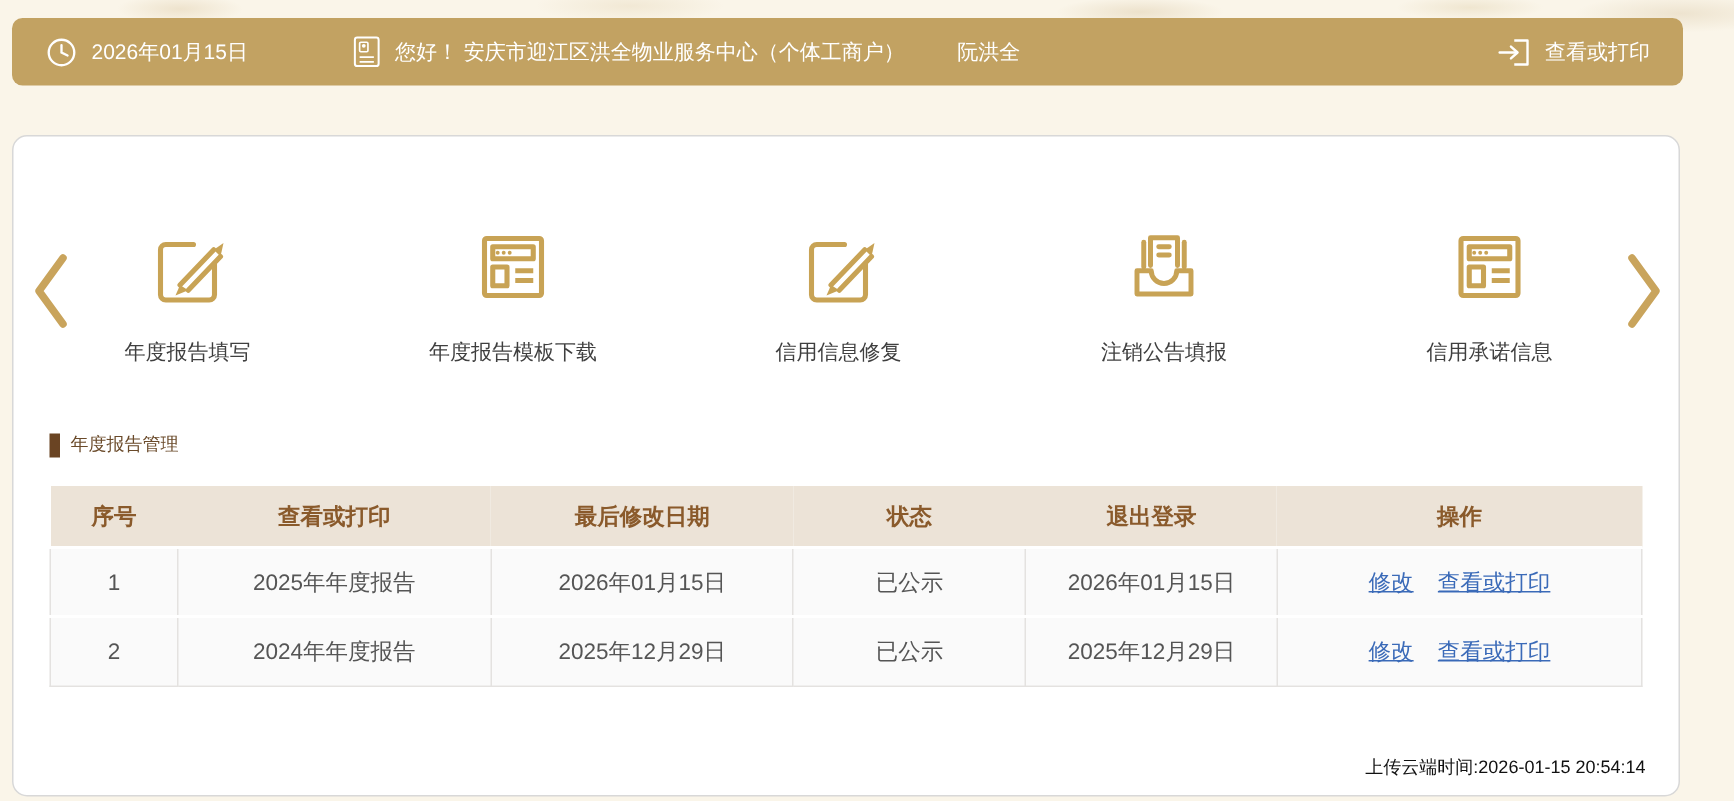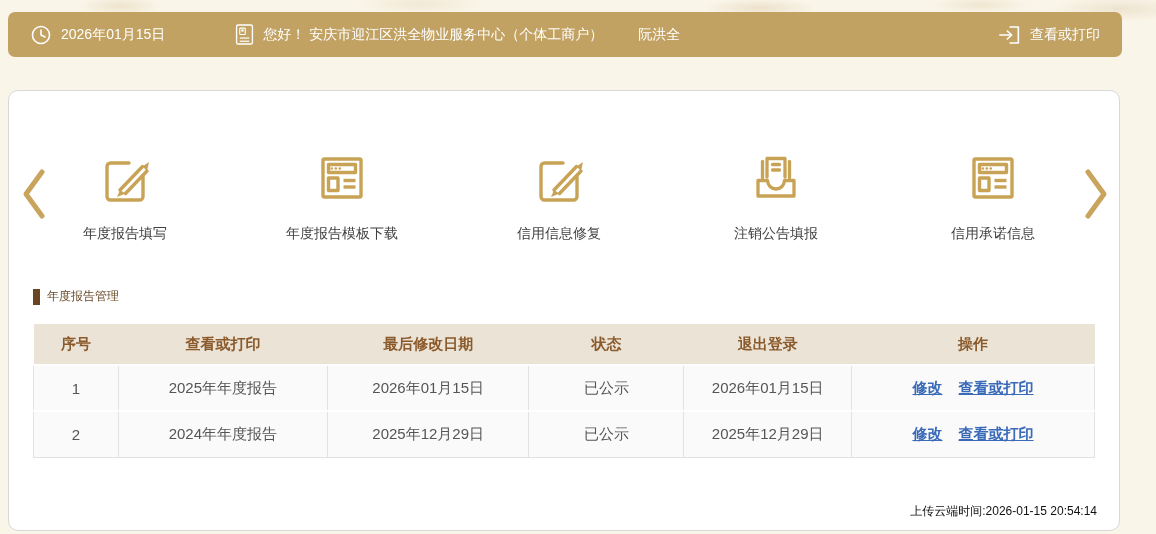--- a/index.html
+++ b/index.html
@@ -62,21 +62,21 @@
   .report-table thead th {
     background:#ece3d7; color:#8a5a2b; font-weight:bold;
     height:41px; border:none; text-align:center;
   }
   .report-table tbody td {
     background:#fafafa; color:#555555; height:46px;
     border:1px solid #e4e2e0; text-align:center;
   }
   .report-table tbody tr { border-top:2px solid #ffffff; }
   .report-table a {
-    color:#3a6ab8; text-decoration:underline; margin:0 6px; cursor:pointer;font-weight:bold;
+    color:#3a6ab8; text-decoration:underline; margin:0 6px; cursor:pointer;
   }
   .report-table col.c0{width:8%} .report-table col.c1{width:19.7%}
   .report-table col.c2{width:19%} .report-table col.c3{width:14.6%}
   .report-table col.c4{width:15.8%} .report-table col.c5{width:22.9%}
   
   .upload-time {
     position:absolute; right:22px; bottom:10px;
     font-size:12px; color:#111111;
   }
 </style>

